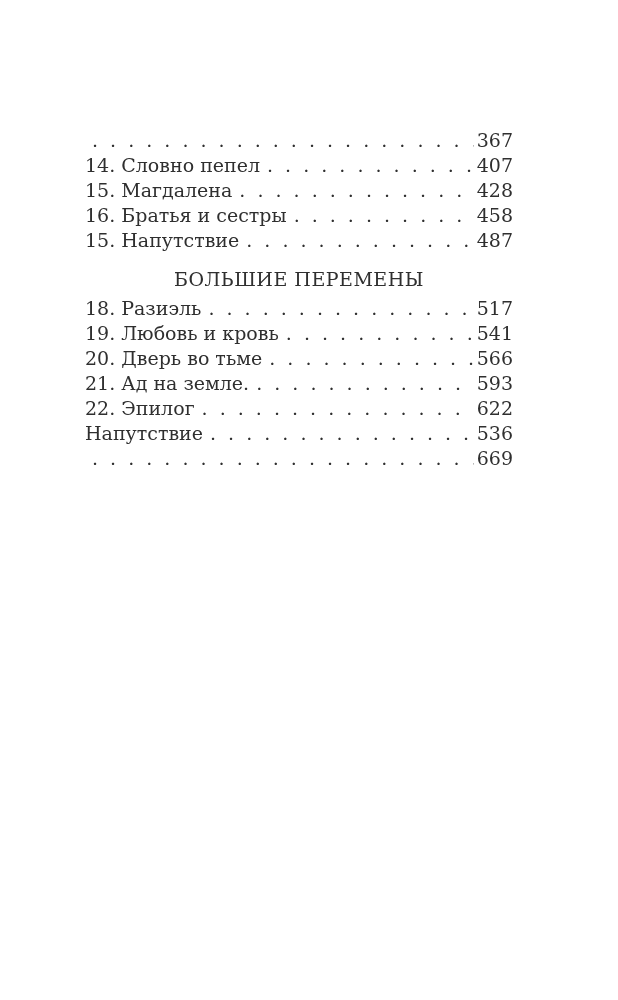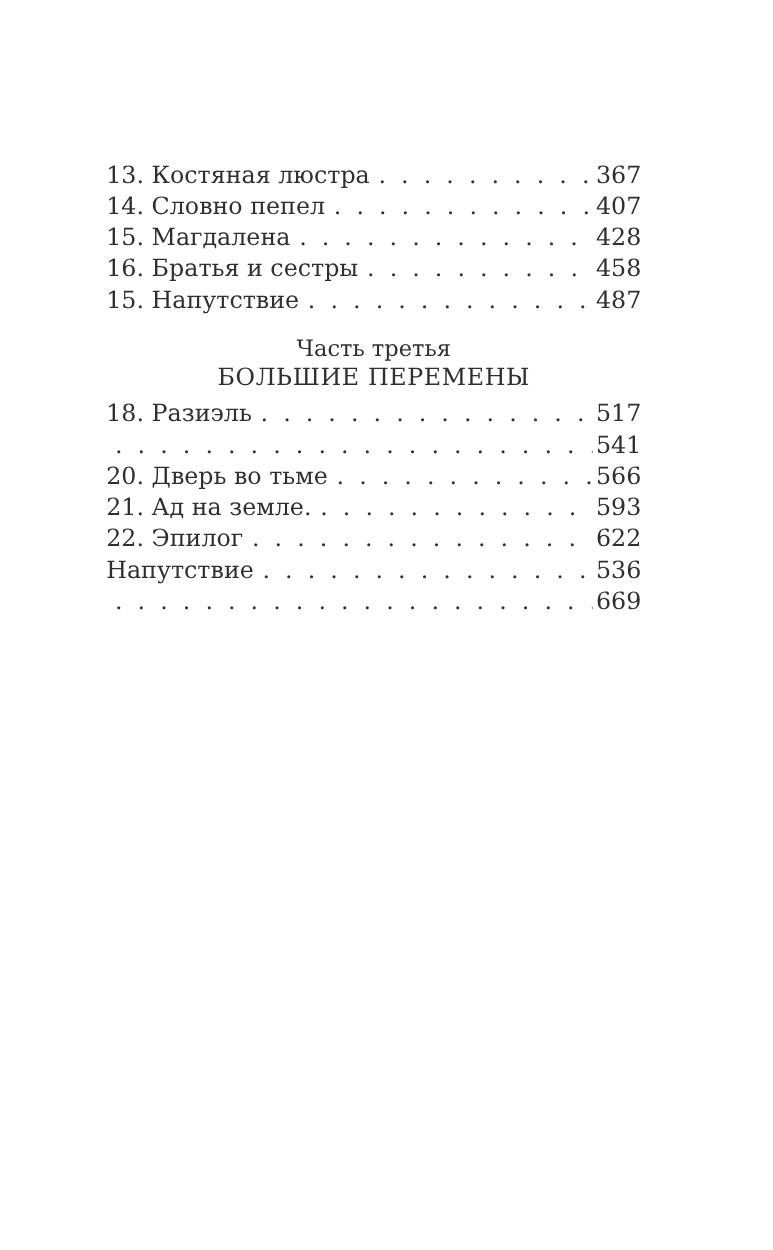--- a/index.html
+++ b/index.html
@@ -63,21 +63,20 @@
     line-height: 23px;
     letter-spacing: 0.5px;
   }
 </style>
 </head>
 <body>
 
 <div class="toc">
 
   <div class="toc-row">
-    <span class="toc-label">13. Костяная люстра</span>
     <span class="toc-dots"></span>
     <span class="toc-page">367</span>
   </div>
   <div class="toc-row">
     <span class="toc-label">14. Словно пепел</span>
     <span class="toc-dots"></span>
     <span class="toc-page">407</span>
   </div>
   <div class="toc-row">
     <span class="toc-label">15. Магдалена</span>
@@ -89,30 +88,30 @@
     <span class="toc-dots"></span>
     <span class="toc-page">458</span>
   </div>
   <div class="toc-row">
     <span class="toc-label">15. Напутствие</span>
     <span class="toc-dots"></span>
     <span class="toc-page">487</span>
   </div>
 
   <div class="part-heading">
-    <span class="part-line1">Часть третья</span>
     <span class="part-line2">БОЛЬШИЕ ПЕРЕМЕНЫ</span>
   </div>
 
   <div class="toc-row">
     <span class="toc-label">18. Разиэль</span>
     <span class="toc-dots"></span>
     <span class="toc-page">517</span>
   </div>
   <div class="toc-row">
+    <span class="toc-label">19. Любовь и кровь</span>
     <span class="toc-dots"></span>
     <span class="toc-page">541</span>
   </div>
   <div class="toc-row">
     <span class="toc-label">20. Дверь во тьме</span>
     <span class="toc-dots"></span>
     <span class="toc-page">566</span>
   </div>
   <div class="toc-row">
     <span class="toc-label">21. Ад на земле.</span>

